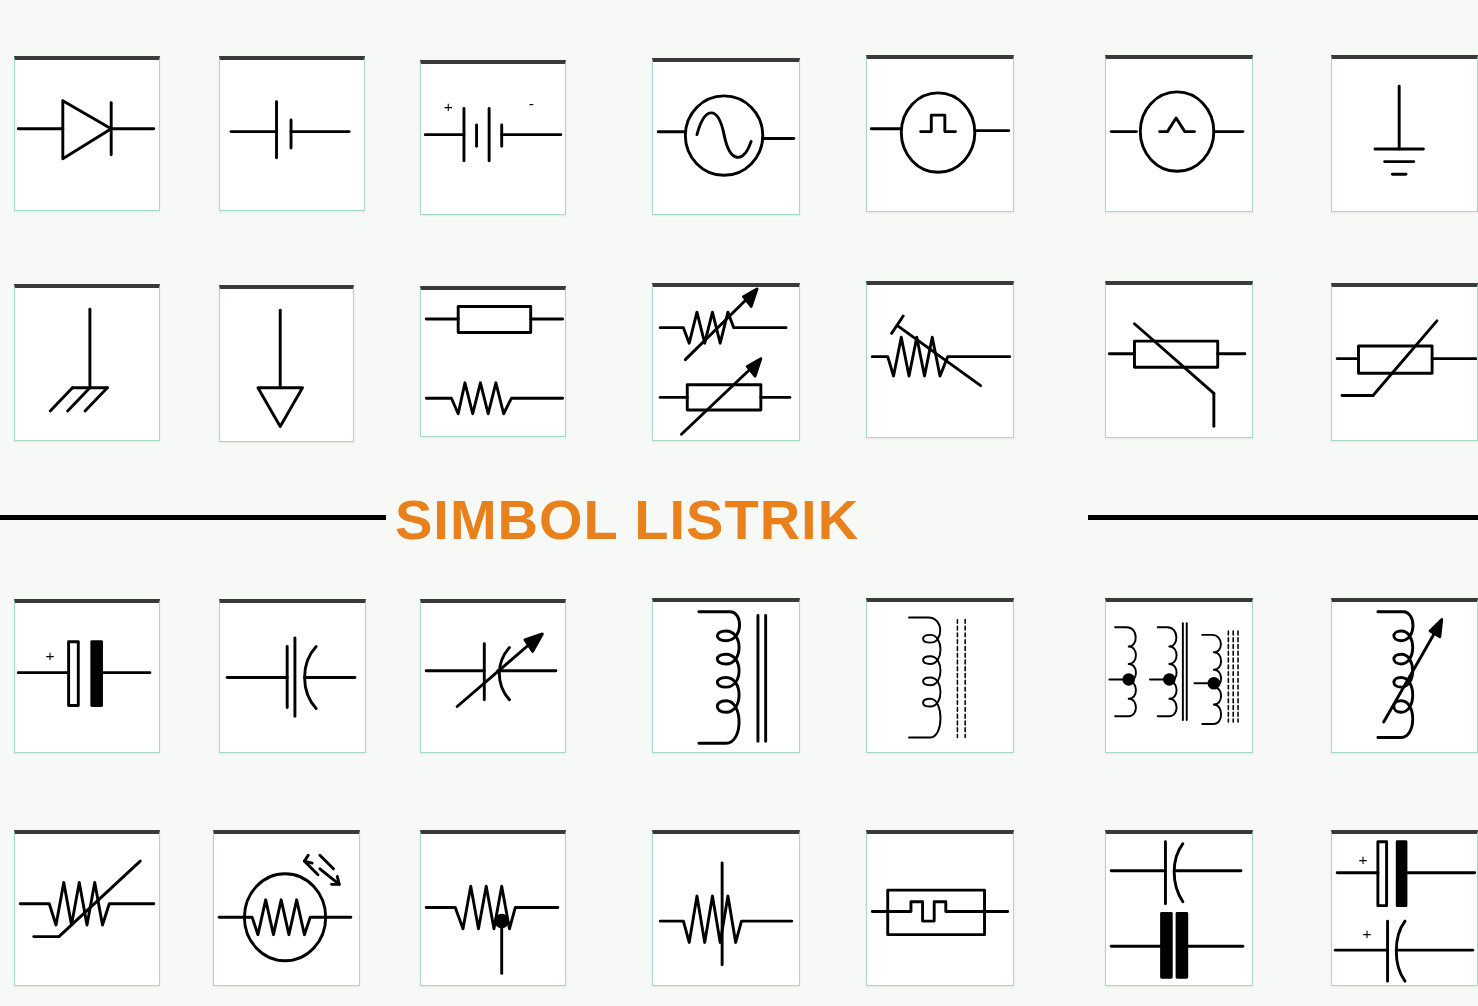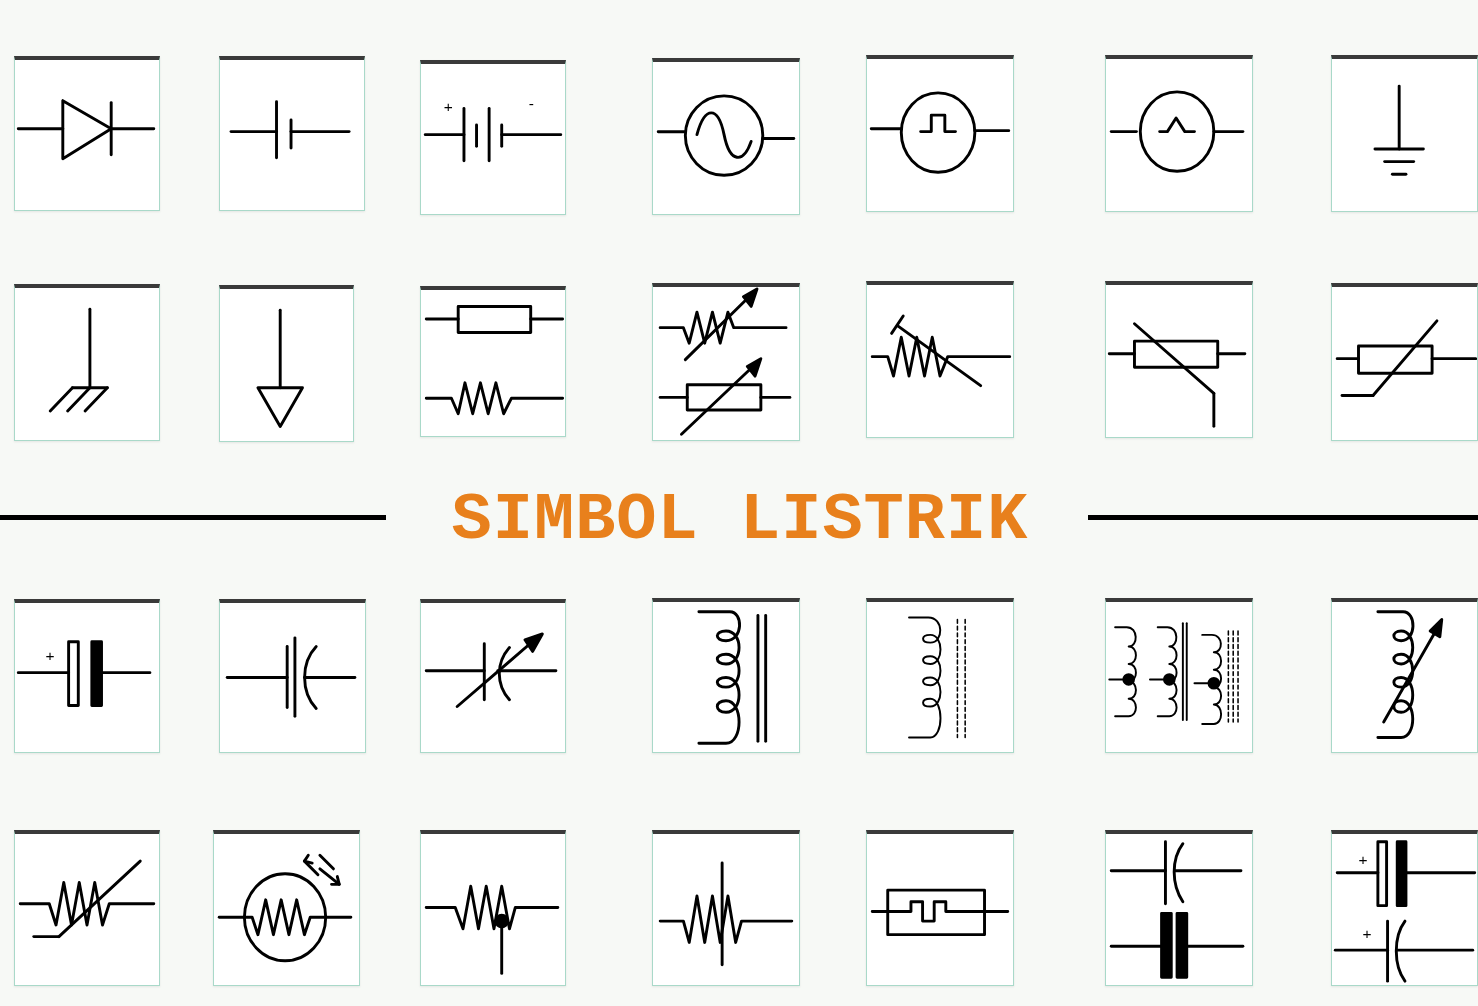--- a/index.html
+++ b/index.html
@@ -5,21 +5,21 @@
   html, body { margin:0; padding:0; }
   body { width:1478px; height:1006px; background:#f7f9f6; position:relative; overflow:hidden; font-family:"Liberation Sans", sans-serif; }
   .tile { position:absolute; background:#ffffff; border:1.5px solid #a9d9c9; border-top:4px solid #3a3a3a; box-sizing:border-box; box-shadow:0 1px 2px rgba(0,0,0,0.08); }
   .tile svg { position:absolute; left:0; top:0; width:100%; height:100%; }
   .tile svg * { stroke:#000; fill:none; stroke-width:3; stroke-linecap:round; stroke-linejoin:round; }
   .tile svg .fill { fill:#000; }
   .tile svg .thin { stroke-width:2; }
   .tile svg .dash { stroke-dasharray:4 3; stroke-width:1.6; }
   .tile svg text { stroke:none; fill:#000; font-family:"Liberation Sans", sans-serif; font-size:16px; }
   .rule { position:absolute; height:5px; background:#000; top:515px; }
-  .title { position:absolute; top:470px; left:395px; width:690px; text-align:center; font-family:Liberation Mono, monospace; font-weight:bold; font-size:67px; letter-spacing:1px; line-height:100px; color:#e8801c; }
+  .title { position:absolute; top:470px; left:395px; width:690px; text-align:left; font-family:Liberation Sans, sans-serif; font-weight:bold; font-size:56px; letter-spacing:1px; line-height:100px; color:#e8801c; }
 </style>
 </head>
 <body>
 
 <div class="tile" style="left:14px;top:56px;width:146px;height:155px;">
   <svg viewBox="0 0 146 155">
     <line x1="2" y1="71" x2="48" y2="71"></line>
     <polygon points="48,42 48,102 98,71"></polygon>
     <line x1="98" y1="44" x2="98" y2="98"></line>
     <line x1="98" y1="71" x2="142" y2="71"></line>

